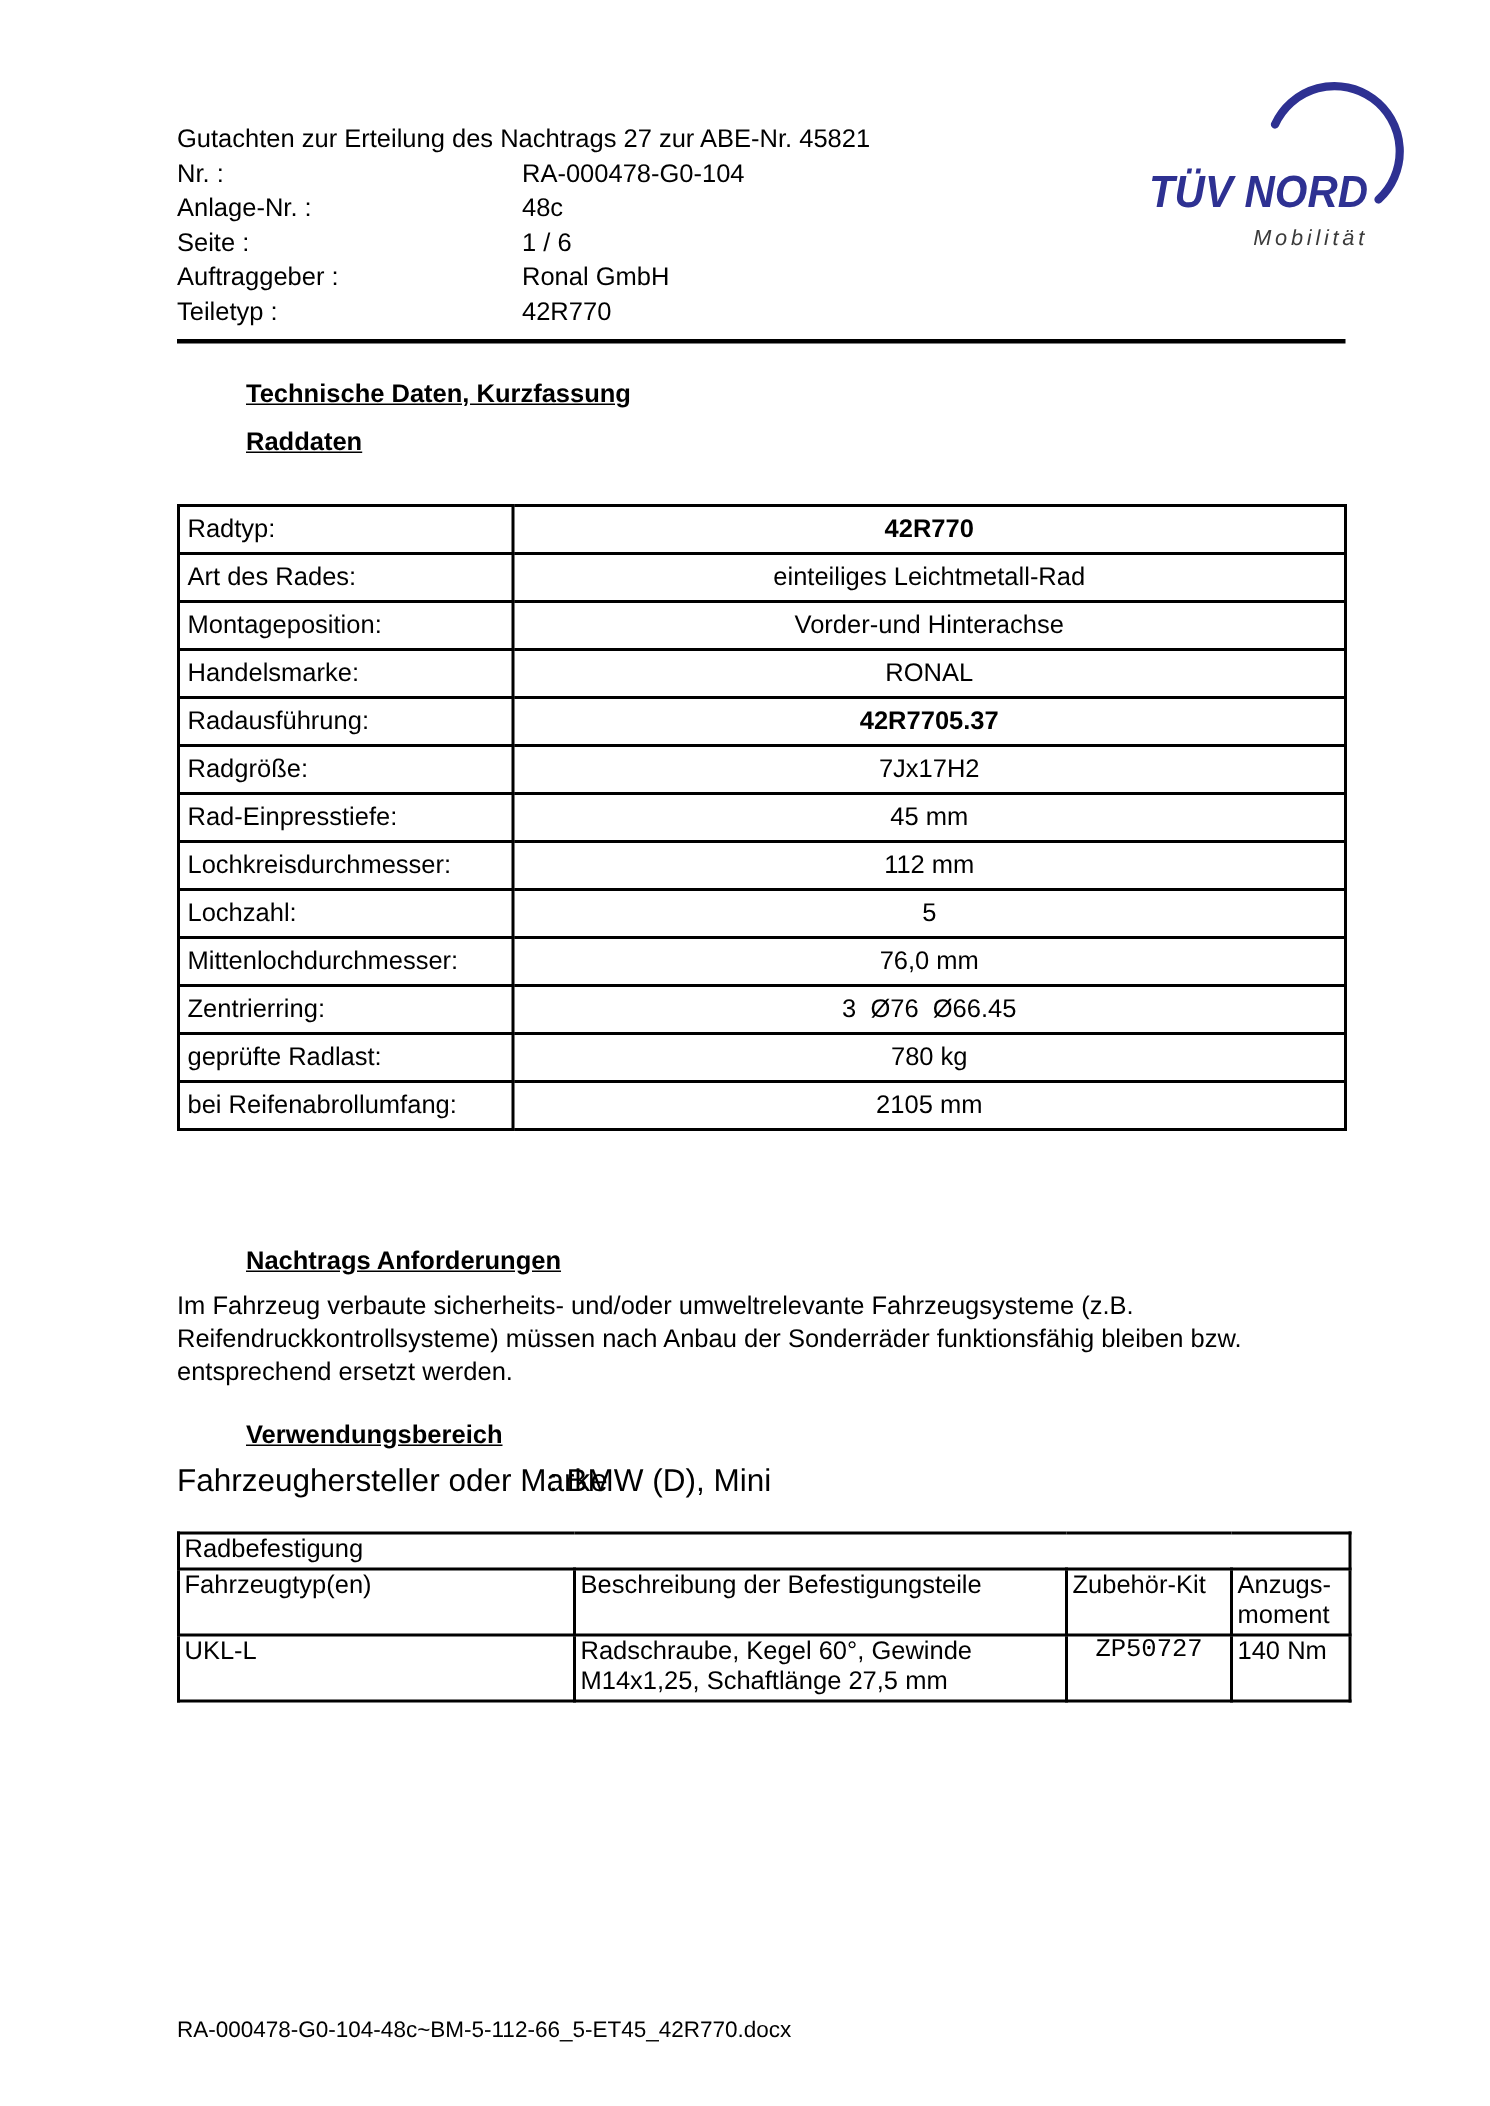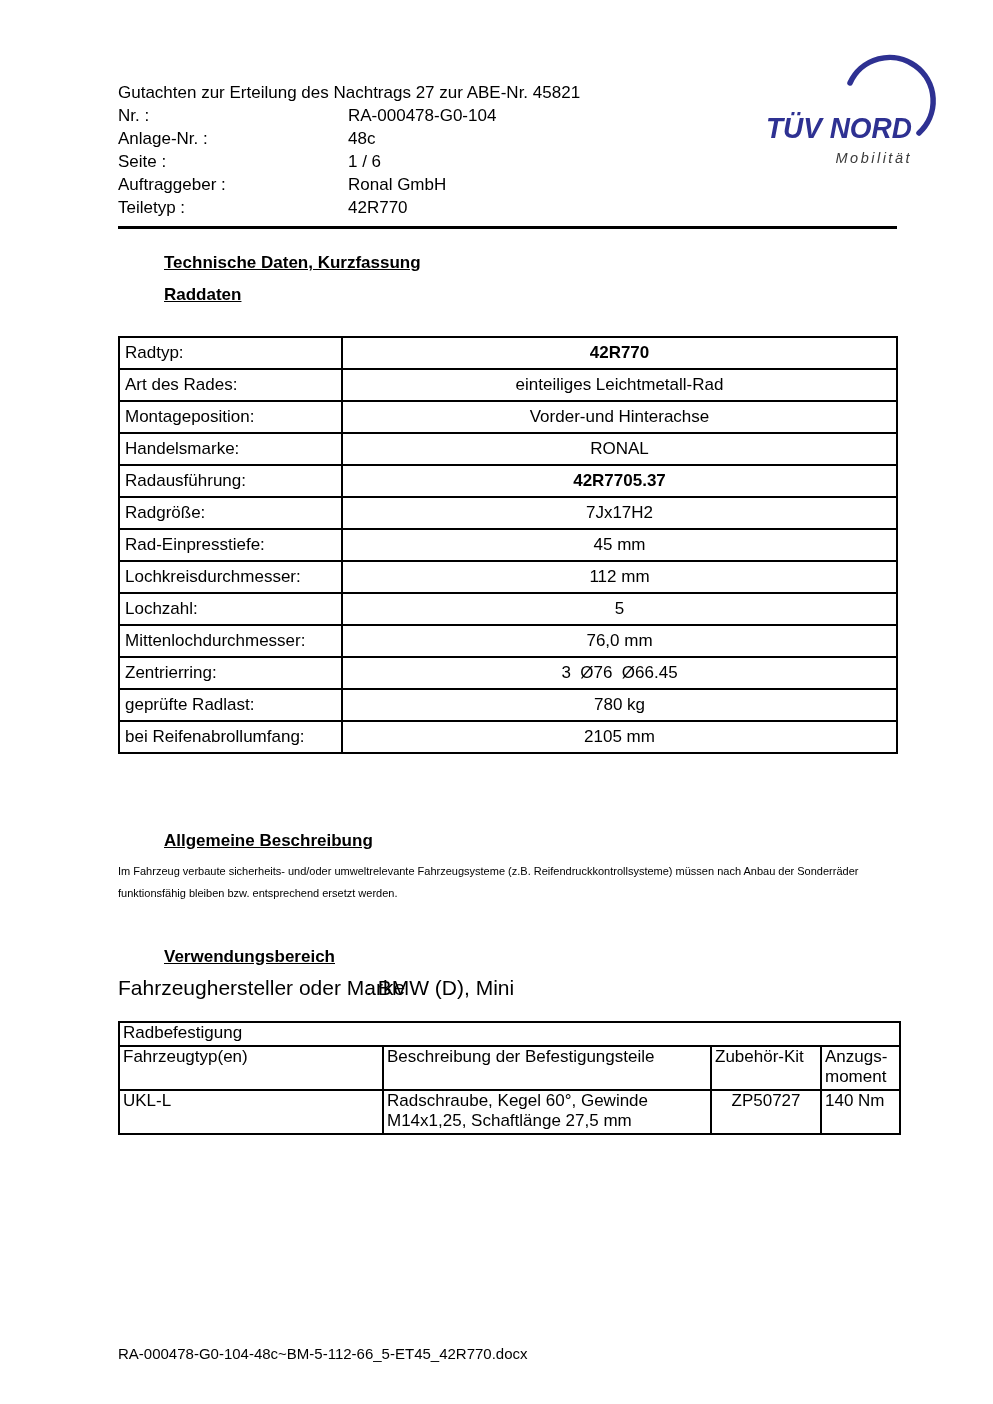--- a/index.html
+++ b/index.html
@@ -66,41 +66,41 @@
   #t-rad td.lbl { width: 223px; text-align: left; }
   #t-rad td.val { text-align: center; white-space: pre-wrap; }
   .b { font-weight: bold; }
 
   
   .para {
     position: absolute;
     left: 118px;
     top: 860px;
     width: 780px;
-    font-size: 11px;
+    font-size: 17px;
     line-height: 22px;
   }
 
   
   .hline { position: absolute; left: 118px; top: 976px; font-size: 21px; white-space: nowrap; }
   .hline .hl { display: inline-block; width: 248px; }
 
   
   #t-bef { top: 1021px; width: 781px; table-layout: fixed; }
   #t-bef td {
     border: 2px solid #000;
     padding: 0 3px 2px 3px;
     vertical-align: top;
     text-align: left;
     overflow-wrap: break-word;
   }
   #t-bef tr.cap td { height: 19px; }
   #t-bef tr.hrow td { height: 39px; }
   #t-bef tr.drow td { height: 42px; }
-  #t-bef td.center { text-align: center; }
+  #t-bef td.center { text-align: center; font-family: Liberation Mono, monospace; }
 
   
   .footer {
     position: absolute;
     left: 118px;
     top: 1345px;
     font-size: 15px;
     white-space: nowrap;
   }
 </style>
@@ -196,21 +196,21 @@
           <td class="lbl">geprüfte Radlast:</td>
           <td class="val">780 kg</td>
         </tr>
         <tr>
           <td class="lbl">bei Reifenabrollumfang:</td>
           <td class="val">2105 mm</td>
         </tr>
       </tbody>
   </table>
 
-  <div class="h" id="h-allg">Allgemeine Beschreibung</div>
+  <div class="h" id="h-allg">Nachtrags Anforderungen</div>
   <div class="para">Im Fahrzeug verbaute sicherheits- und/oder umweltrelevante Fahrzeugsysteme (z.B. Reifendruckkontrollsysteme) müssen nach Anbau der Sonderräder funktionsfähig bleiben bzw. entsprechend ersetzt werden.</div>
 
   <div class="h" id="h-verw">Verwendungsbereich</div>
   <div class="hline">
     <span class="hl">Fahrzeughersteller oder Marke</span><span>: BMW (D), Mini</span>
   </div>
 
   <table id="t-bef">
     <colgroup>
       <col style="width:264px">

